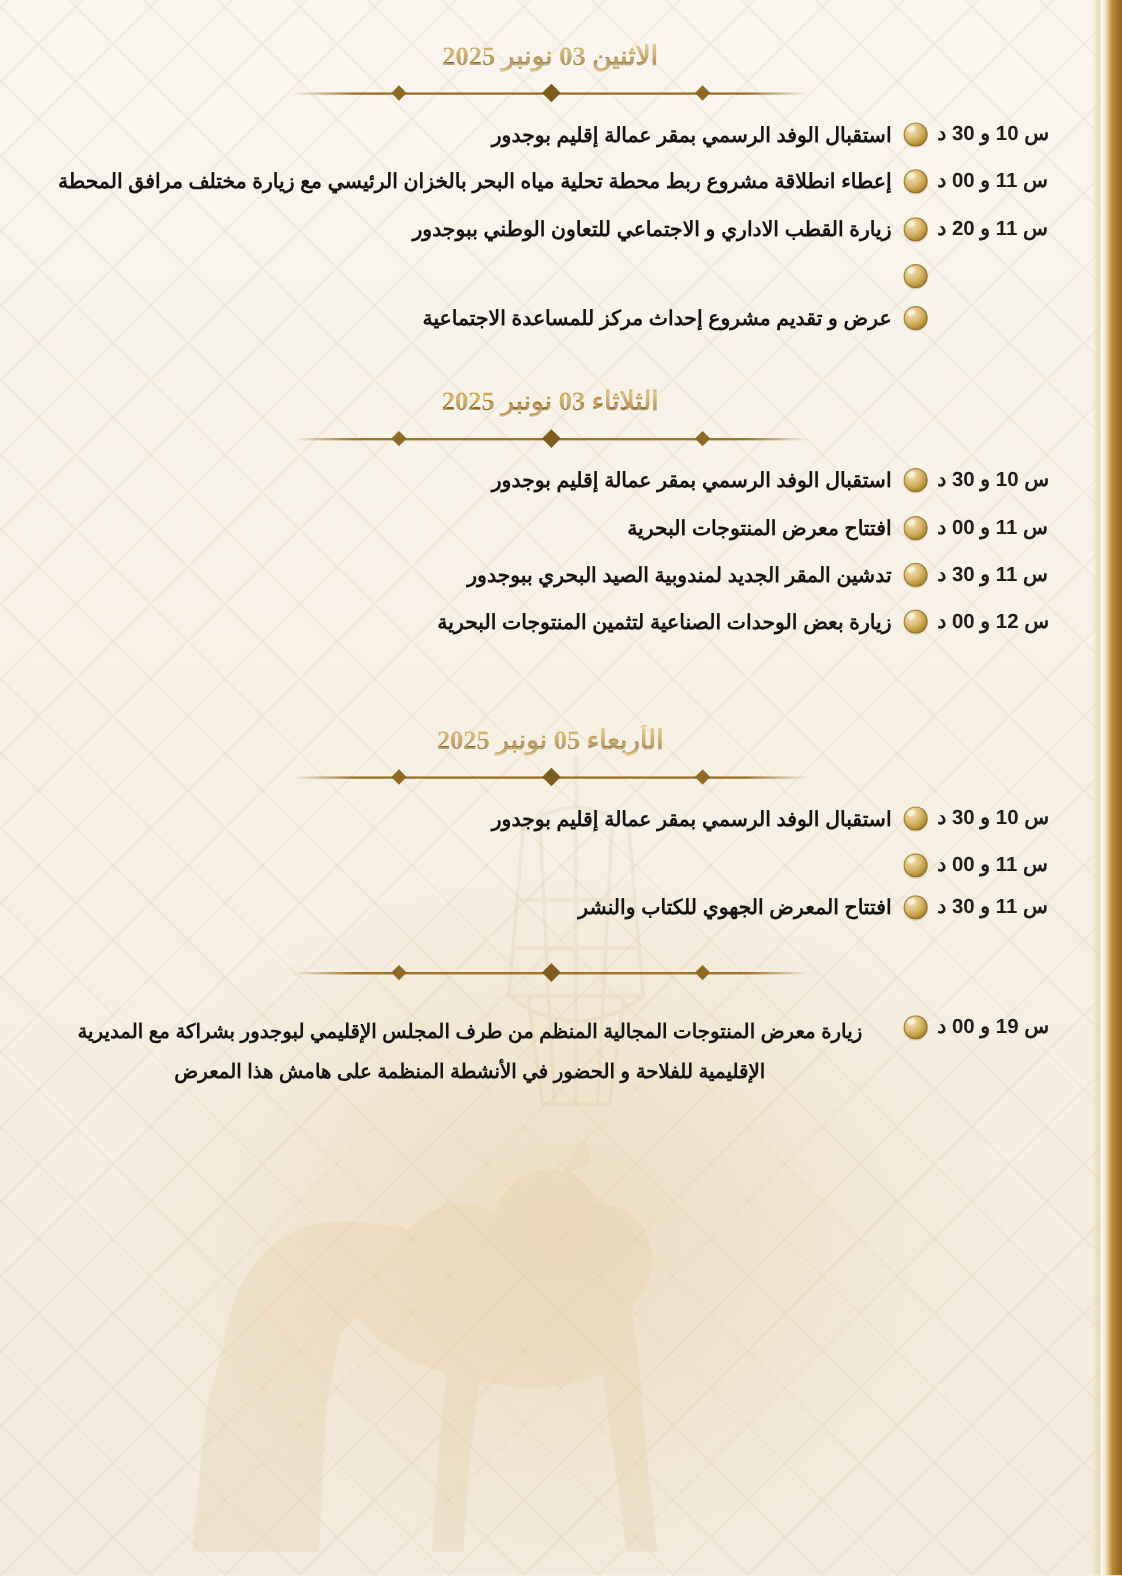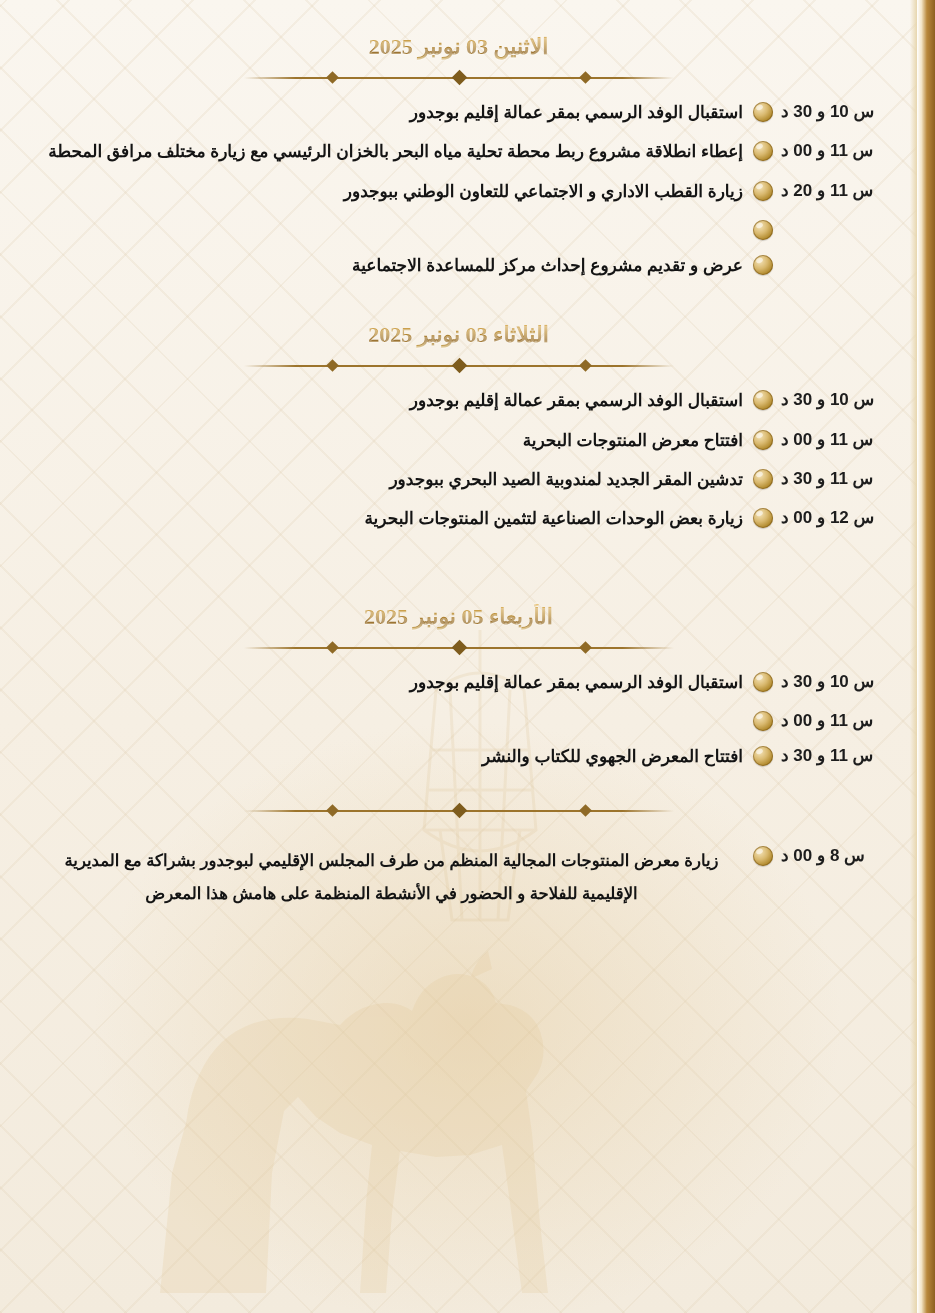--- a/index.html
+++ b/index.html
@@ -361,19 +361,19 @@
     </div>
 
     <div class="final-divider">
       <span class="line"></span>
       <span class="dot d1"></span>
       <span class="dot mid"></span>
       <span class="dot d2"></span>
     </div>
 
     <div class="item final-item">
-      <div class="item-time">س 8 و 00 د</div>
+      <div class="item-time">س 19 و 00 د</div>
       <div class="bullet"></div>
       <div class="item-text">زيارة معرض المنتوجات المجالية المنظم من طرف المجلس الإقليمي لبوجدور بشراكة مع المديرية الإقليمية للفلاحة و الحضور في الأنشطة المنظمة على هامش هذا المعرض</div>
     </div>
 
   </div>
 </div>
 
 </body></html>

